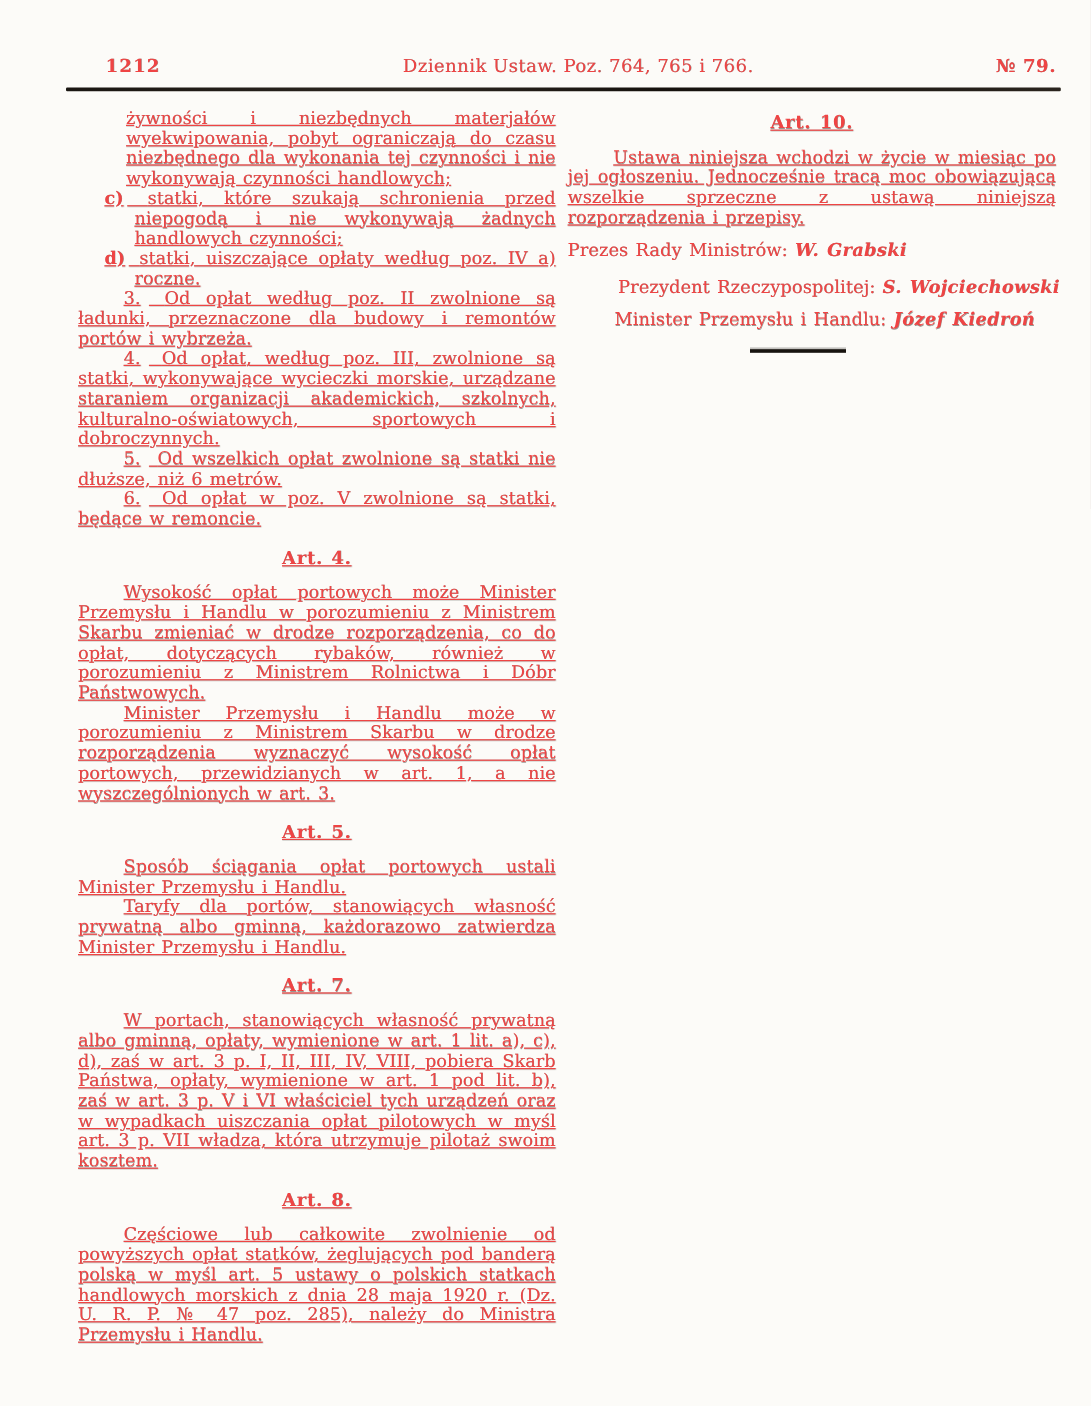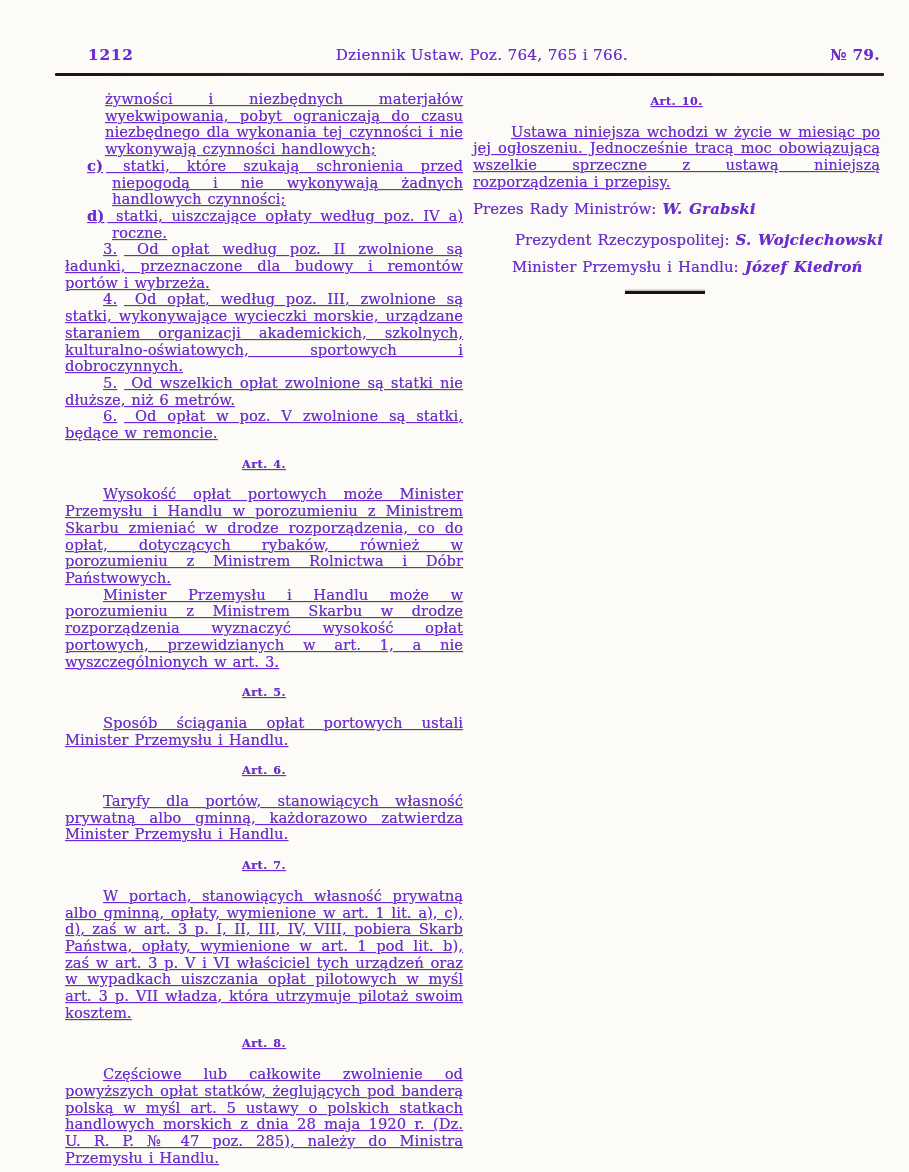--- a/index.html
+++ b/index.html
@@ -1,21 +1,21 @@
 <!DOCTYPE html>
 <html lang="pl"><head>
 <meta charset="utf-8">
 <style>
   html, body { margin: 0; padding: 0; background: #e9e7e2; }
   .page {
     position: relative;
     width: 909px; height: 1172px;
     margin: 0 auto;
     background: #fcfbf8;
-    color: #6d28d9;
+    color: #ef4444;
     font-family: "DejaVu Serif", "Liberation Serif", serif;
     box-sizing: border-box;
     overflow: hidden;
     text-shadow: 0.3px 0.3px 0.35px rgba(34,30,25,0.45);
   }
   
   .hdr {
     display: flex;
     align-items: baseline;
     padding: 47px 29px 0 88px;
@@ -48,21 +48,21 @@
     word-spacing: 1.2px;
   }
   .cont  { margin-left: 40px; }                       
   .hang  { margin-left: 47px; text-indent: -25px; }   
   .hang .lbl { font-weight: bold; padding-right: 3px; }
   .ind   { text-indent: 38px; }                       
   .num   { padding-right: 7px; }
   .art-h {
     text-align: center;
     font-weight: bold;
-    font-size: 11px;
+    font-size: 15px;
     letter-spacing: 0.6px;
     margin: 15px 0 13px 0;
   }
   .art-h.first { margin-top: 3px; }
   
   .sig {
     font-size: 14.8px;
     line-height: 18px;
     margin-top: 9px;
     white-space: nowrap;
@@ -114,21 +114,20 @@
         <p class="ind">Wysokość opłat portowych może Minister Przemysłu i Handlu w porozumieniu z Ministrem Skarbu zmieniać w drodze rozporządzenia, co do opłat, dotyczących rybaków, również w porozumieniu z Ministrem Rolnictwa i Dóbr Państwowych.</p>
         <p class="ind">Minister Przemysłu i Handlu może w porozumieniu z Ministrem Skarbu w drodze rozporządzenia wyznaczyć wysokość opłat portowych, przewidzianych w art. 1, a nie wyszczególnionych w art. 3.</p>
       </section>
 
       <section>
         <h3 class="art-h">Art. 5.</h3>
         <p class="ind">Sposób ściągania opłat portowych ustali Minister Przemysłu i Handlu.</p>
       </section>
 
       <section>
-        <h3 class="art-h">Art. 6.</h3>
         <p class="ind">Taryfy dla portów, stanowiących własność prywatną albo gminną, każdorazowo zatwierdza Minister Przemysłu i Handlu.</p>
       </section>
 
       <section>
         <h3 class="art-h">Art. 7.</h3>
         <p class="ind">W portach, stanowiących własność prywatną albo gminną, opłaty, wymienione w art. 1 lit. a), c), d), zaś w art. 3 p. I, II, III, IV, VIII, pobiera Skarb Państwa, opłaty, wymienione w art. 1 pod lit. b), zaś w art. 3 p. V i VI właściciel tych urządzeń oraz w wypadkach uiszczania opłat pilotowych w myśl art. 3 p. VII władza, która utrzymuje pilotaż swoim kosztem.</p>
       </section>
 
       <section>
         <h3 class="art-h">Art. 8.</h3>

